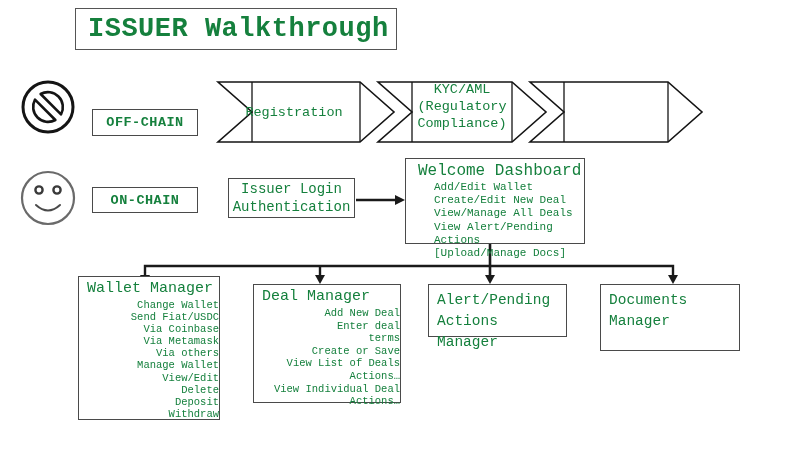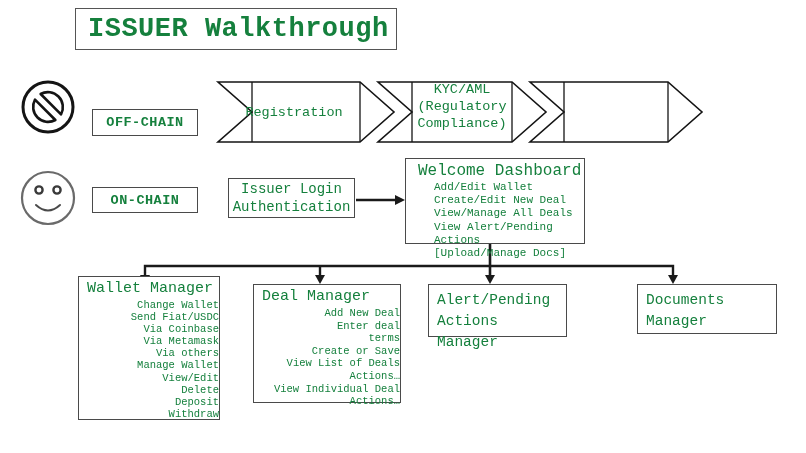--- a/index.html
+++ b/index.html
@@ -34,21 +34,21 @@
 
   .mgr-title{font-size:15px;padding:3px 0 1px 8px;}
   .mgr-items{list-style:none;margin:1px 0 0 0;padding:0;font-size:10.5px;text-align:right;}
   .lvl1{padding-left:18px;}
   .lvl2{padding-left:48px;}
   #mgr-box-0{left:78px;top:276px;width:142px;height:144px;}
   #mgr-box-0 .mgr-items li{line-height:12.1px;}
   #mgr-box-1{left:253px;top:284px;width:148px;height:119px;}
   #mgr-box-1 .mgr-items li{line-height:12.6px;}
   #mgr-box-2{left:428px;top:284px;width:139px;height:53px;}
-  #mgr-box-3{left:600px;top:284px;width:140px;height:50px;margin-left:37px;}
+  #mgr-box-3{left:600px;top:284px;width:140px;height:67px;}
   .mgr-title-only{font-size:14.5px;line-height:21px;padding:5px 0 0 8px;}
 </style>
 </head>
 <body>
 
 <div id="slide">
 
   <svg class="abs" width="806" height="453" style="left:0;top:0">
 
     <g>

